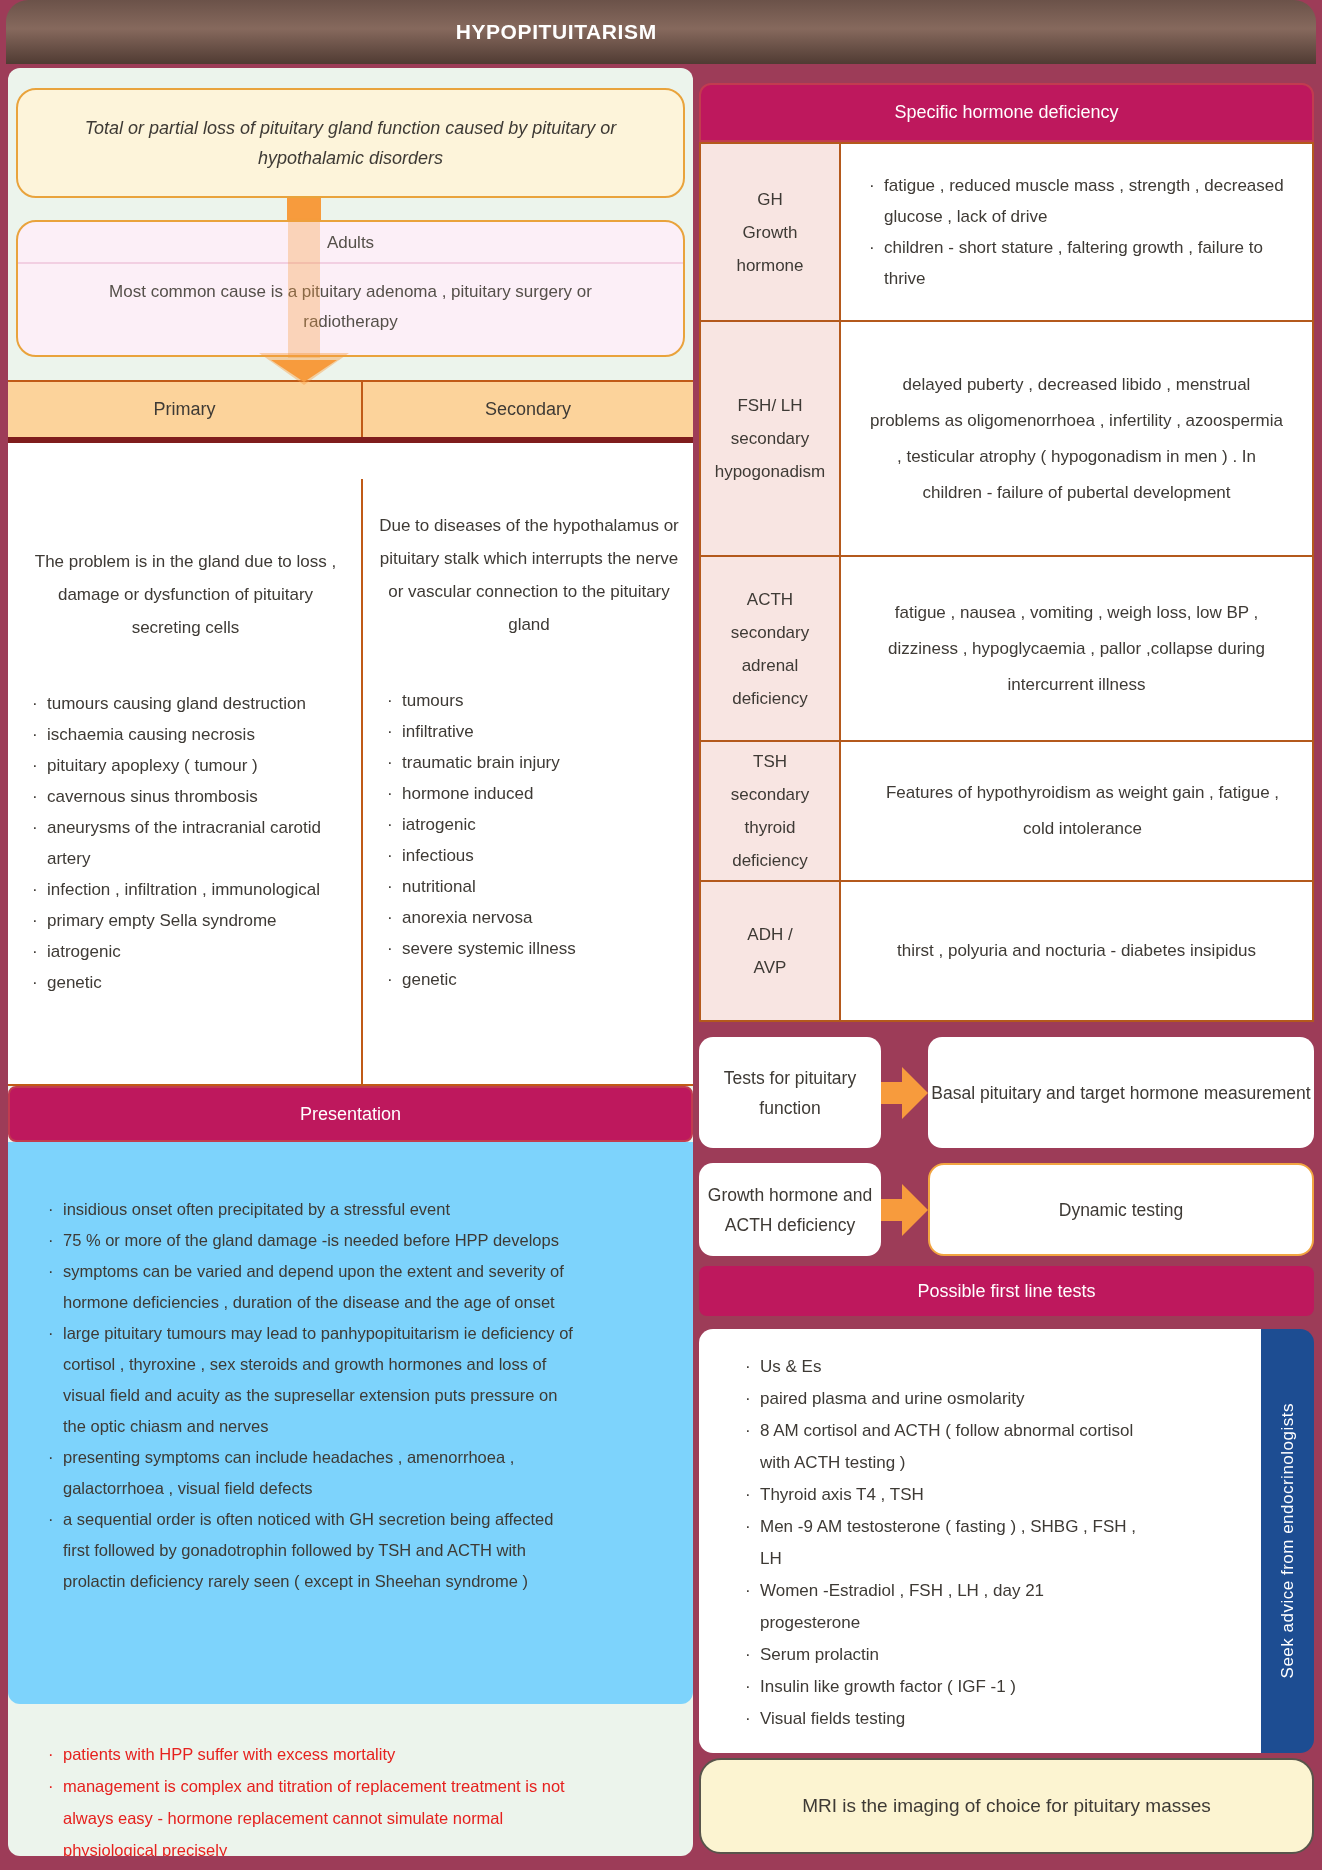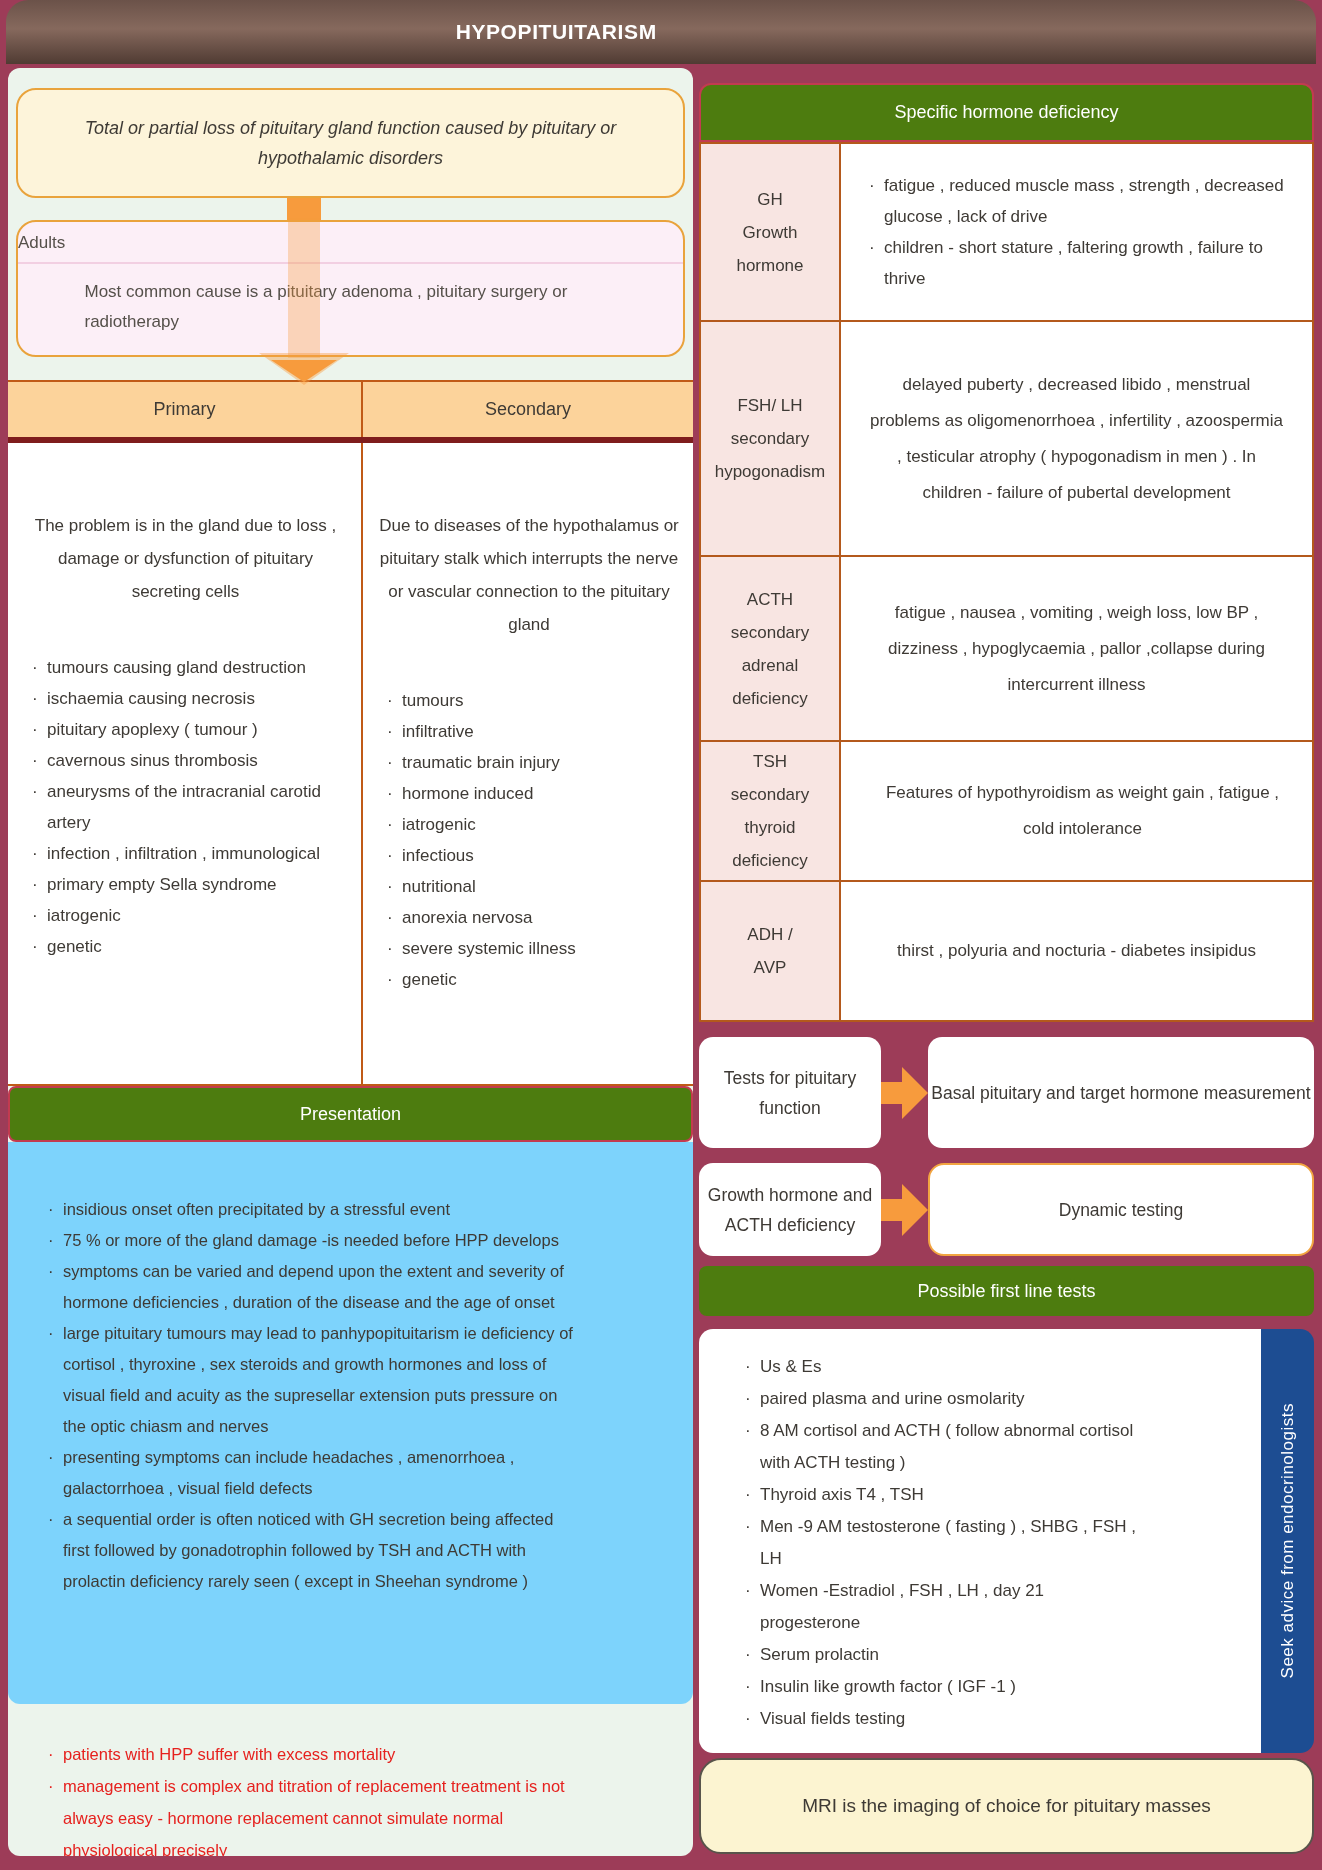--- a/index.html
+++ b/index.html
@@ -19,21 +19,21 @@
   .left-panel{width:685px;background:#ecf4ec;border-radius:12px;position:relative;
               display:flex;flex-direction:column;overflow:hidden;}
   .right-col{flex:1;display:flex;flex-direction:column;}
 
   
   .def-box{margin:20px 8px 0;height:110px;background:#fdf4da;border:2px solid #e9a33c;
            border-radius:20px;display:flex;align-items:center;justify-content:center;
            text-align:center;box-sizing:border-box;flex:none;font-style:italic;}
   .def-box p{margin:0;font-size:18px;line-height:30px;width:82%;}
   .adults-box{margin:22px 8px 0;height:137px;background:#fceff7;border:2px solid #e9a33c;
-           border-radius:20px;box-sizing:border-box;flex:none;color:#55504a;}
+           border-radius:20px;text-align:center;box-sizing:border-box;flex:none;color:#55504a;}
   .adults-title{font-size:17px;padding-top:11px;}
   .adults-divider{border-bottom:2px solid #f2cfe2;margin-top:9px;}
   .adults-box p{margin:13px auto 0;font-size:17px;line-height:30px;width:80%;}
 
   
   .big-arrow{position:absolute;left:0;top:0;z-index:5;pointer-events:none;}
   .ba-sq{position:absolute;left:279px;top:130px;width:34px;height:22px;background:#f79b3d;}
   .ba-stem{position:absolute;left:280px;top:150px;width:32px;height:140px;background:rgba(247,155,61,.33);}
   .ba-head-lite{position:absolute;left:251px;top:285px;width:0;height:0;
            border-left:45px solid transparent;border-right:45px solid transparent;
@@ -44,29 +44,29 @@
 
   
   .causes-table{margin-top:23px;height:702px;display:flex;flex-direction:column;flex:none;
            border-top:2px solid #c05a17;border-bottom:2px solid #c05a17;background:#ffffff;}
   .ct-head{display:flex;height:55px;background:#fcd39b;border-bottom:6px solid #7f1d1d;flex:none;}
   .ct-head .th{display:flex;align-items:center;justify-content:center;font-size:18px;}
   .ct-head .th.pri{width:355px;border-right:2px solid #c05a17;box-sizing:border-box;}
   .ct-head .th.sec{flex:1;}
   .ct-body{display:flex;flex:1;overflow:hidden;}
   .ct-cell{box-sizing:border-box;padding:66px 8px 0 10px;overflow:hidden;}
-  .ct-cell.pri{width:355px;border-right:2px solid #c05a17;}
+  .ct-cell.pri{width:355px;border-right:2px solid #c05a17;margin-top:36px;}
   .ct-cell.sec{flex:1;}
   .intro{margin:0 auto;text-align:center;font-size:17px;line-height:33px;width:97%;}
   ul.blist{list-style:none;margin:44px 0 0;padding:0 0 0 12px;font-size:17px;line-height:31px;}
   ul.blist li{position:relative;padding-left:17px;}
   ul.blist li::before{content:"\00B7";position:absolute;left:2px;top:0;}
 
   
-  .slate-bar{background:#4d7c0f;color:#ffffff;display:flex;align-items:center;justify-content:center;
+  .slate-bar{background:#be185d;color:#ffffff;display:flex;align-items:center;justify-content:center;
            font-size:18px;box-sizing:border-box;flex:none;}
   .pres-bar{height:56px;border:2px solid #c23b50;border-radius:8px;}
   .r-head1{height:59px;margin-top:15px;border:2px solid #c23b50;border-radius:12px 12px 0 0;}
   .r-head2{height:50px;margin-top:10px;border-radius:8px;}
 
   
   .pres-box{background:#7dd3fc;height:562px;box-sizing:border-box;border-radius:0 0 12px 12px;
            padding:52px 110px 0 26px;overflow:hidden;flex:none;}
   .pres-box ul.blist{margin:0;font-size:16.5px;line-height:31px;}
   .warn-box{flex:1;box-sizing:border-box;padding:34px 100px 0 26px;overflow:hidden;}

